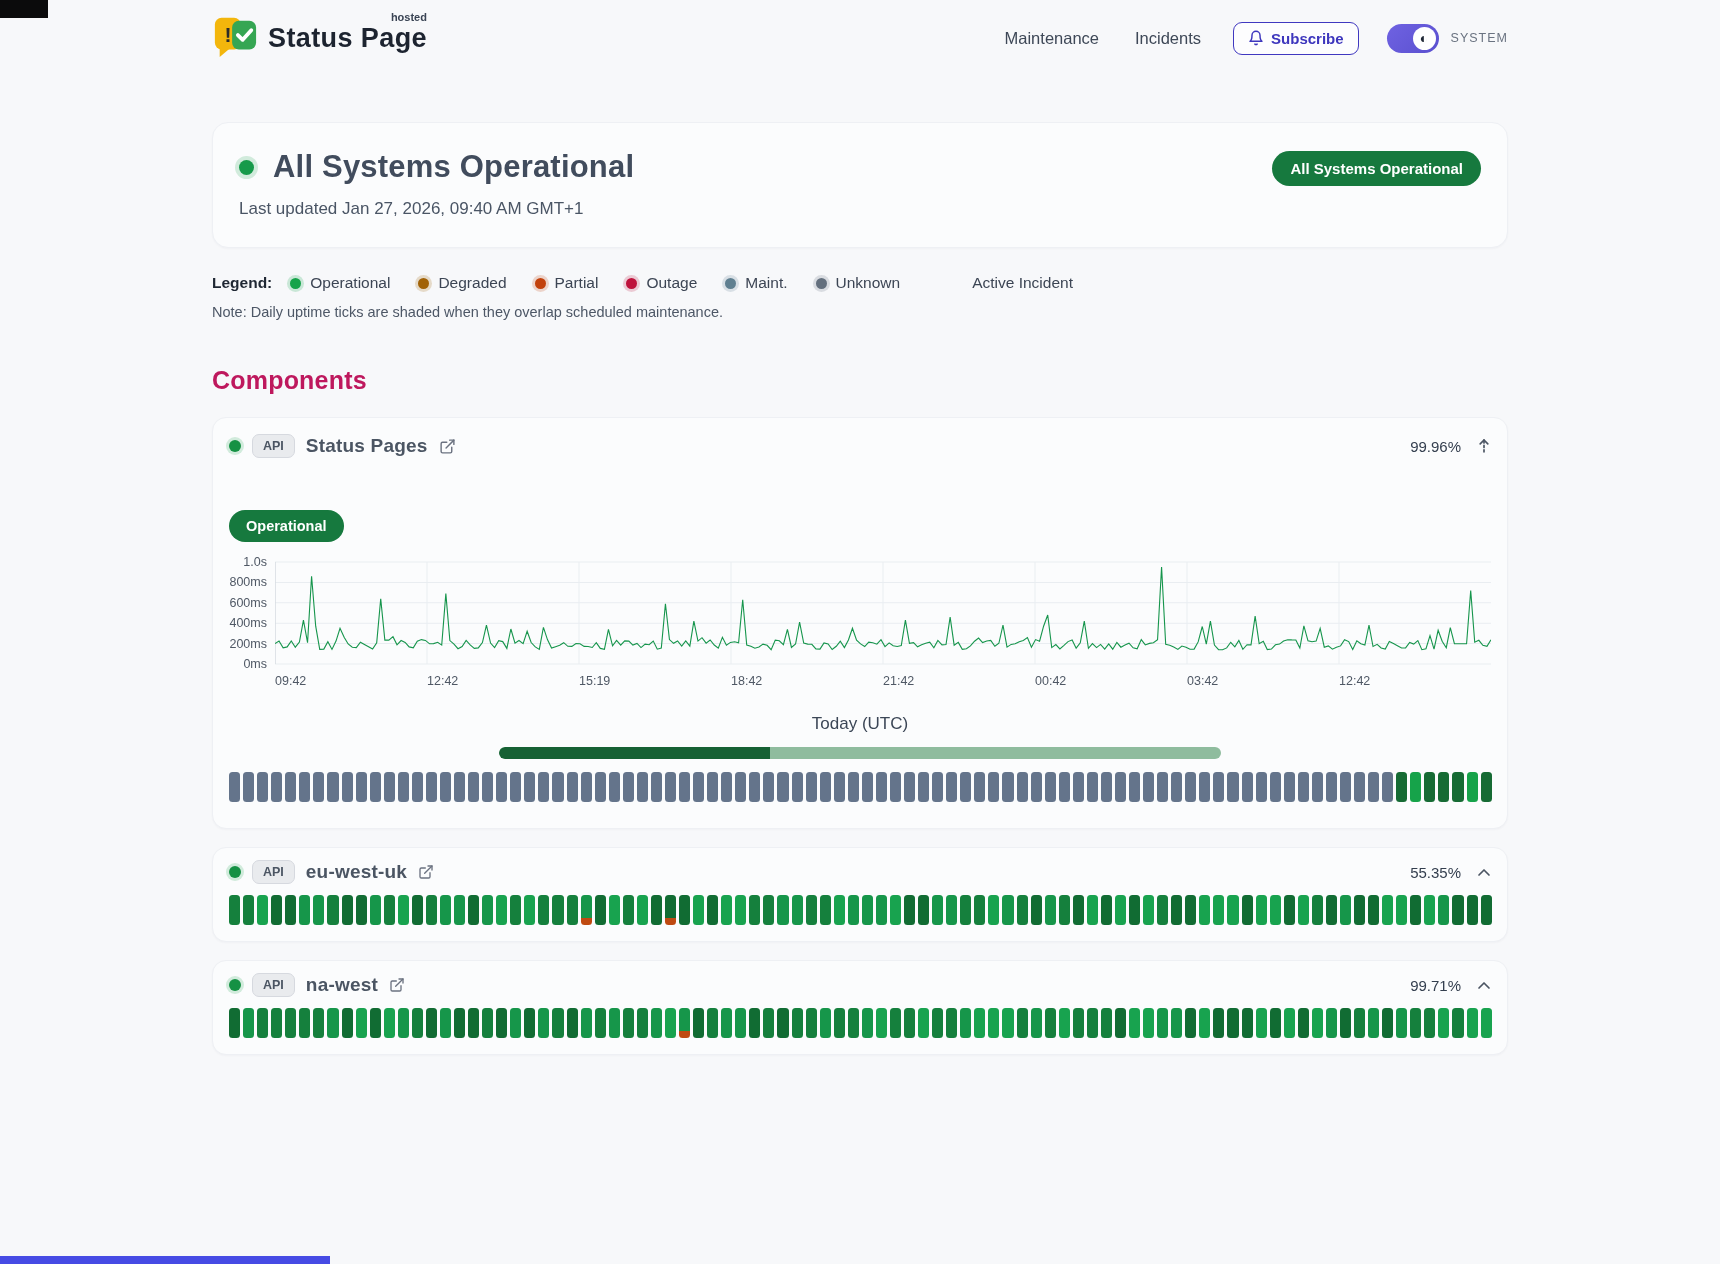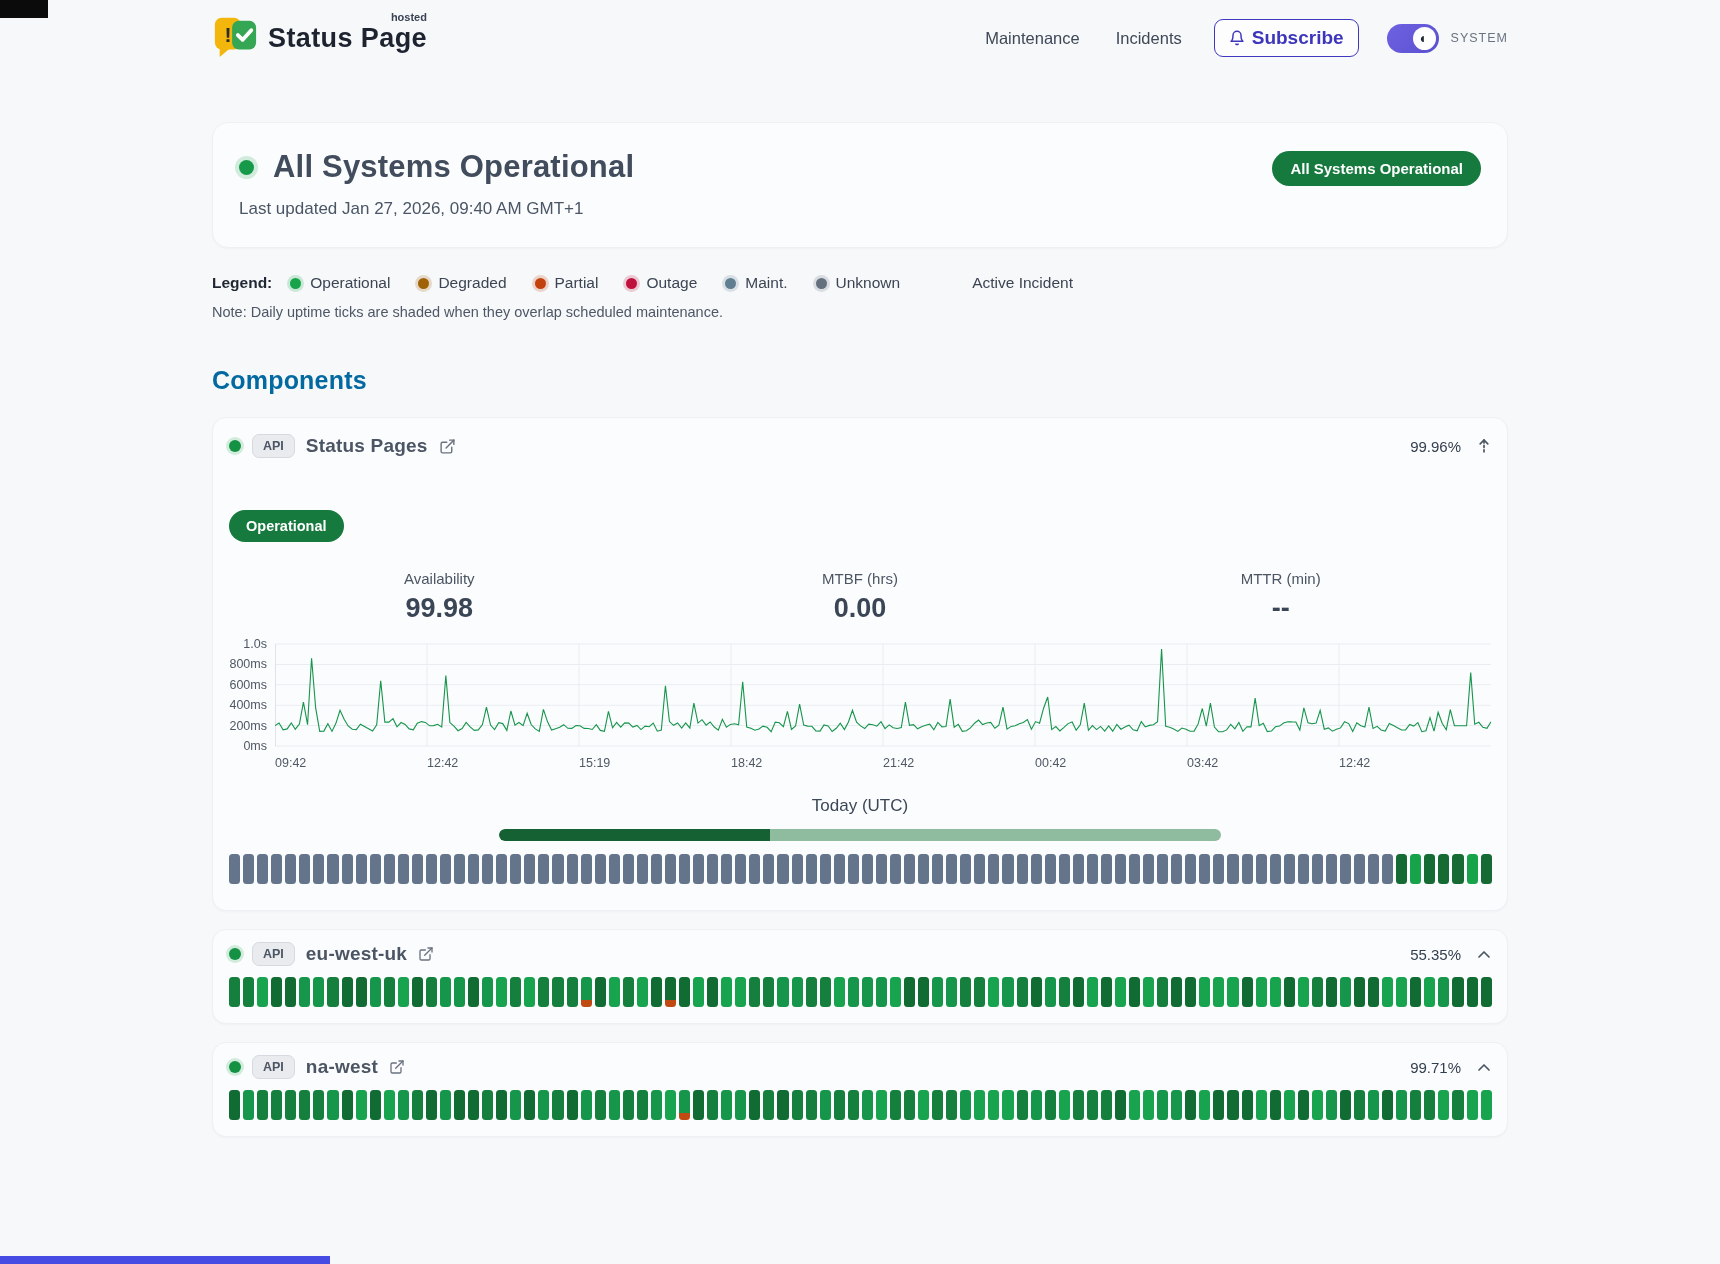--- a/index.html
+++ b/index.html
@@ -21,21 +21,21 @@
   .brand-text { position:relative; padding-top:10px; }
   .brand-title { font-size:27px; font-weight:700; letter-spacing:.4px; color:#1d2430; }
   .brand-sup { position:absolute; top:-2px; right:0; font-size:11px; font-weight:600; color:#3a4454; }
   .nav-right { display:flex; align-items:center; }
   .nav-link { font-size:16.5px; color:#3e4857; margin-left:36px; cursor:pointer; }
   .subscribe-btn {
     display:flex; align-items:center; gap:7px; margin-left:32px;
     border:1.5px solid #4038c0; border-radius:9px; background:#fdfdfe;
     padding:7px 14px; cursor:pointer;
   }
-  .subscribe-btn span { font-size:19px; font-weight:700; color:#3d36bd;text-align:right; }
+  .subscribe-btn span { font-size:15px; font-weight:700; color:#3d36bd;text-align:right; }
   .theme-toggle {
     margin-left:28px; width:52px; height:29px; border-radius:15px;
     background:linear-gradient(135deg,#6f62e2,#5a50cf);
     position:relative; cursor:pointer;
   }
   .theme-knob {
     position:absolute; top:3px; right:3px; width:23px; height:23px; border-radius:50%;
     background:#fff; display:flex; align-items:center; justify-content:center;
     font-size:14px; color:#1f2735; line-height:1;
   }
@@ -60,21 +60,21 @@
   
   .legend-row { display:flex; align-items:center; margin-top:26px; }
   .legend-label { font-size:15.5px; font-weight:700; color:#1f2733; margin-right:18px; }
   .leg-item { display:flex; align-items:center; gap:9px; margin-right:28px; }
   .leg-dot { width:11px; height:11px; border-radius:50%; }
   .leg-text { font-size:15.5px; color:#3c4554; }
   .active-incident { margin-left:44px; font-size:15.5px; color:#3c4554; }
   .legend-note { margin-top:12px; font-size:14.5px; color:#4d5766; }
 
   
-  .components-h { margin-top:46px; font-size:25px; font-weight:600; color:#0369a1; letter-spacing:.2px; }
+  .components-h { margin-top:46px; font-size:25px; font-weight:600; color:#be185d; letter-spacing:.2px; }
   .comp-card {
     margin-top:22px; background:#fbfcfd; border:1px solid #eef0f4; border-radius:14px;
     box-shadow:0 1px 2px rgba(20,30,50,.03);
   }
   .comp-card.primary { padding:16px 16px 26px 16px; }
   .comp-card.secondary { margin-top:18px; padding:12px 16px 16px 16px; }
   .comp-head { display:flex; align-items:center; justify-content:space-between; }
   .comp-head-left { display:flex; align-items:center; gap:11px; }
   .status-dot-sm { width:12px; height:12px; border-radius:50%; background:#159144;
     box-shadow:0 0 0 3px rgba(22,163,74,.18); }
@@ -234,34 +234,20 @@
               <path d="M7 2 L10.8 5.8"></path>
             <path d="M7 3 L7 14" stroke-dasharray="2 2.4"></path>
           </svg>
         </span>
       </div>
     </div>
 
     <span class="op-badge">Operational</span>
 
 
-    <div class="stats-row" id="stats-row">
-        <div class="stat">
-          <div class="stat-label">Availability</div>
-          <div class="stat-value">99.98</div>
-        </div>
-        <div class="stat">
-          <div class="stat-label">MTBF (hrs)</div>
-          <div class="stat-value">0.00</div>
-        </div>
-        <div class="stat">
-          <div class="stat-label">MTTR (min)</div>
-          <div class="stat-value">--</div>
-        </div>
-      </div>
 
     <div class="chart-wrap">
       <div class="chart-ylabels" id="chart-ylabels">
           <div class="chart-ylabel" style="top: -3px;">1.0s</div>
           <div class="chart-ylabel" style="top: 17.4px;">800ms</div>
           <div class="chart-ylabel" style="top: 37.8px;">600ms</div>
           <div class="chart-ylabel" style="top: 58.2px;">400ms</div>
           <div class="chart-ylabel" style="top: 78.6px;">200ms</div>
           <div class="chart-ylabel" style="top: 99px;">0ms</div>
         </div>

